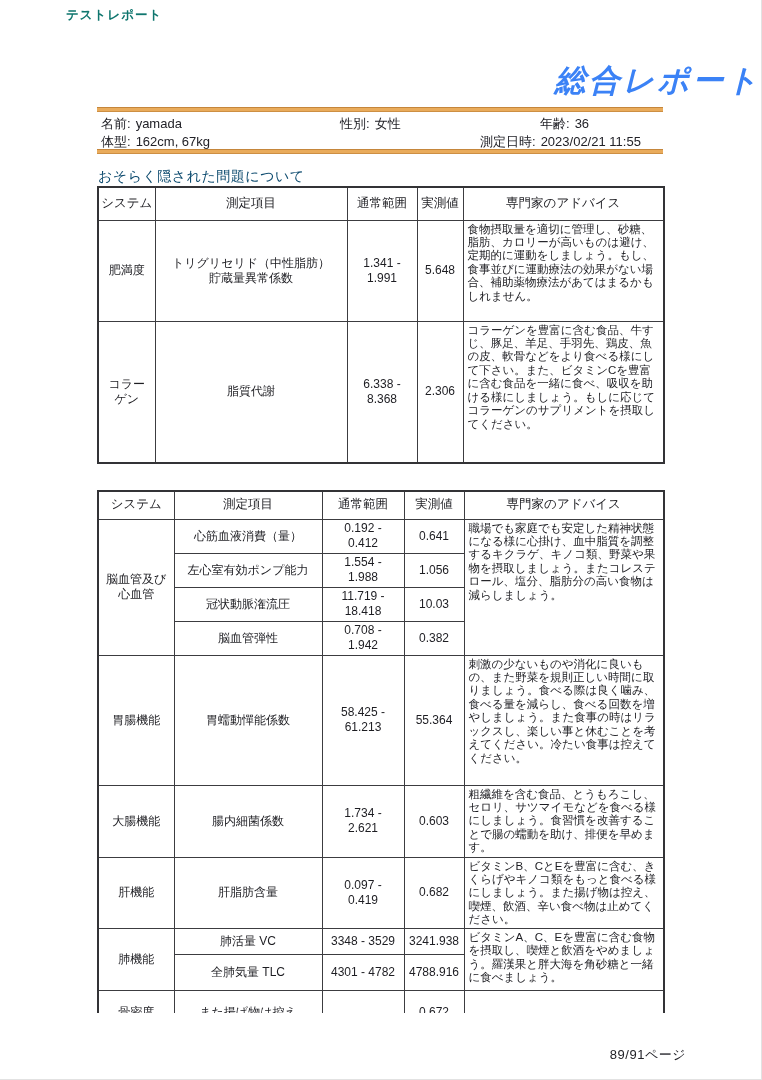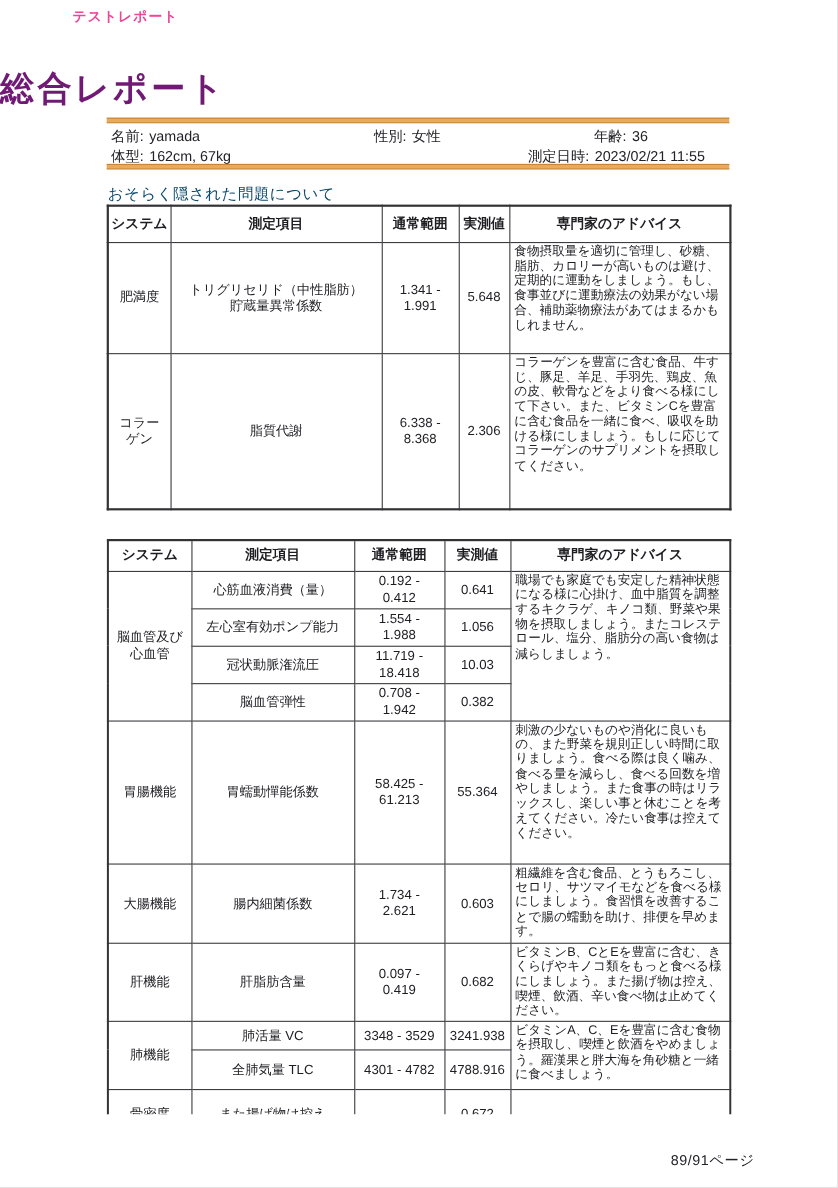--- a/index.html
+++ b/index.html
@@ -5,26 +5,27 @@
   * { margin:0; padding:0; box-sizing:border-box; }
   html,body { background:#ffffff; }
   body { font-family:"Liberation Sans","DejaVu Sans",sans-serif; color:#1d1d22; }
   .page {
     position:relative; width:762px; height:1080px; background:#ffffff;
     overflow:hidden; margin:0 auto;
     border-right:1px solid #e2e2e2; border-bottom:1px solid #e2e2e2;
   }
   .doc-header-label {
     position:absolute; left:66px; top:7px;
-    font-size:12.5px; font-weight:bold; color:#ec4899; letter-spacing:1px;
+    font-size:12.5px; font-weight:bold; color:#0f766e; letter-spacing:1px;
   }
   .report-title {
     position:absolute; left:0; top:60px; width:100%;
-    text-align:left; font-size:31px; font-weight:bold; color:#701a75;
+    text-align:right; font-size:31px; font-weight:bold; color:#3b82f6;
     letter-spacing:3px;
+    font-style:italic;
   }
   .rule-orange {
     position:absolute; left:97px; width:566px; height:5px;
     background:#e9ab5b; border-top:1px solid #c5863b; border-bottom:1px solid #cd8f43;
   }
   .rule-top { top:107px; }
   .rule-bottom { top:149px; }
   .patient-info { position:absolute; left:97px; top:112px; width:566px; height:34px; font-size:13px; color:#222228; }
   .patient-info .cell { position:absolute; white-space:nowrap; }
   .pi-name   { left:4px;  top:3px; }
@@ -41,21 +42,21 @@
   table { border-collapse:collapse; table-layout:fixed; width:566px; background:#fff; }
   .tbl-wrap { position:absolute; left:97px; }
   .tbl1-wrap { top:186px; }
   .tbl2-wrap { top:490px; height:523px; overflow:hidden; }
   td, th {
     border:1px solid #3c3c40; vertical-align:middle; text-align:center;
     font-size:12px; color:#1d1d22; overflow:hidden; padding:1px 2px;
     white-space:pre-line; line-height:1.25;
   }
   table { border:2px solid #333336; }
-  th { font-weight:bold; font-size:12.5px; }
+  th { font-weight:normal; font-size:12.5px; }
   .t1-hdr { height:33px; }
   .t2-hdr { height:28px; }
   .r1 { height:101px; } .r2 { height:142px; }
   .h34 { height:34px; } .h130 { height:130px; } .h72 { height:72px; }
   .h70 { height:70px; } .h26 { height:26px; } .h36 { height:36px; } .h44 { height:44px; }
   td.advice {
     text-align:left; vertical-align:top; font-size:11.5px; line-height:1.17;
     padding:2px 3px 1px 4px; letter-spacing:0;
   }
   td.rangecell, td.actualcell { font-size:12px; letter-spacing:0; }

